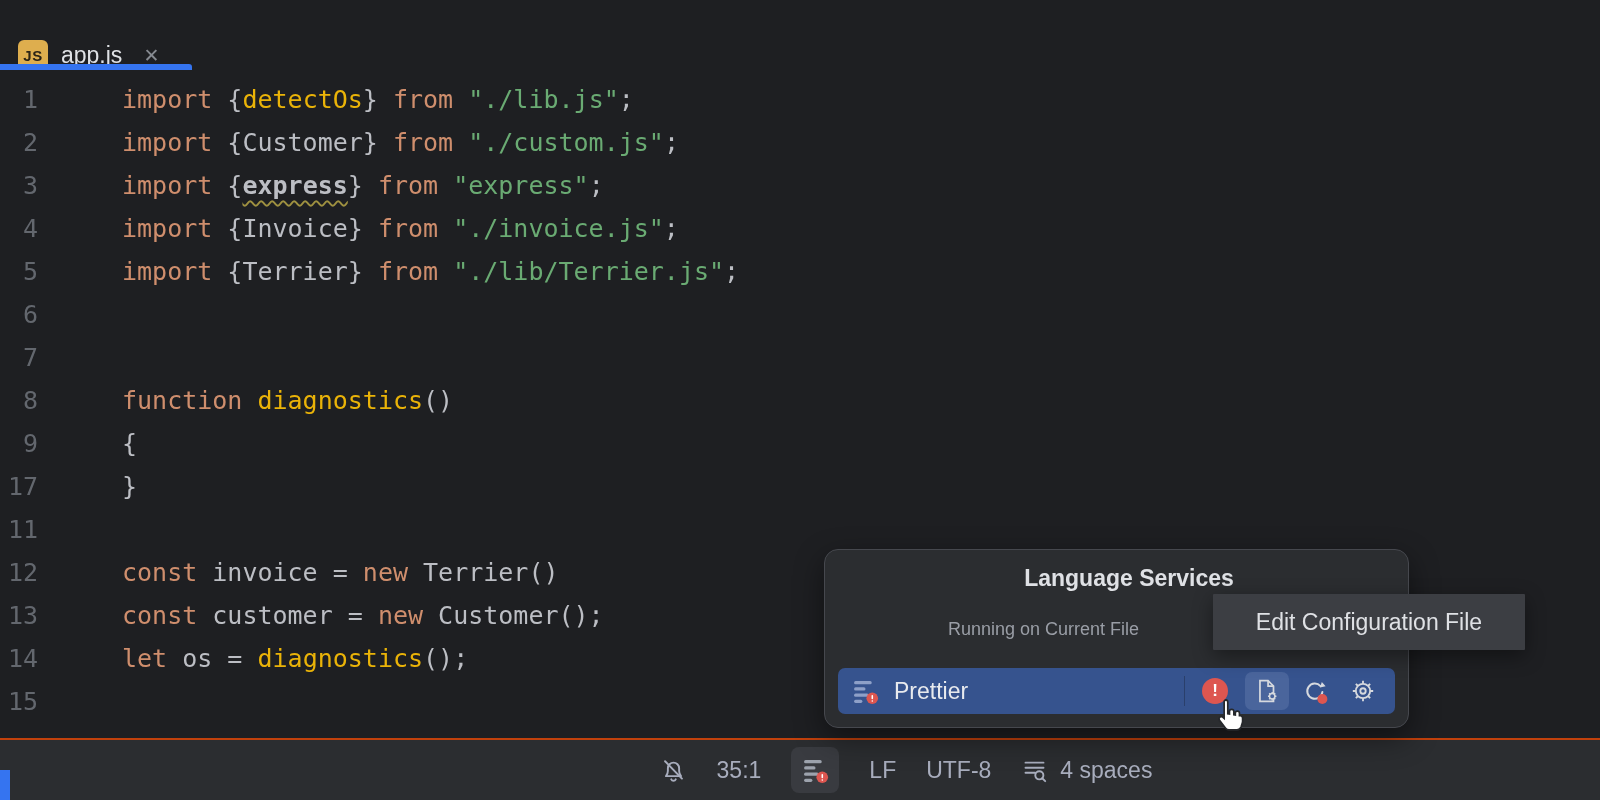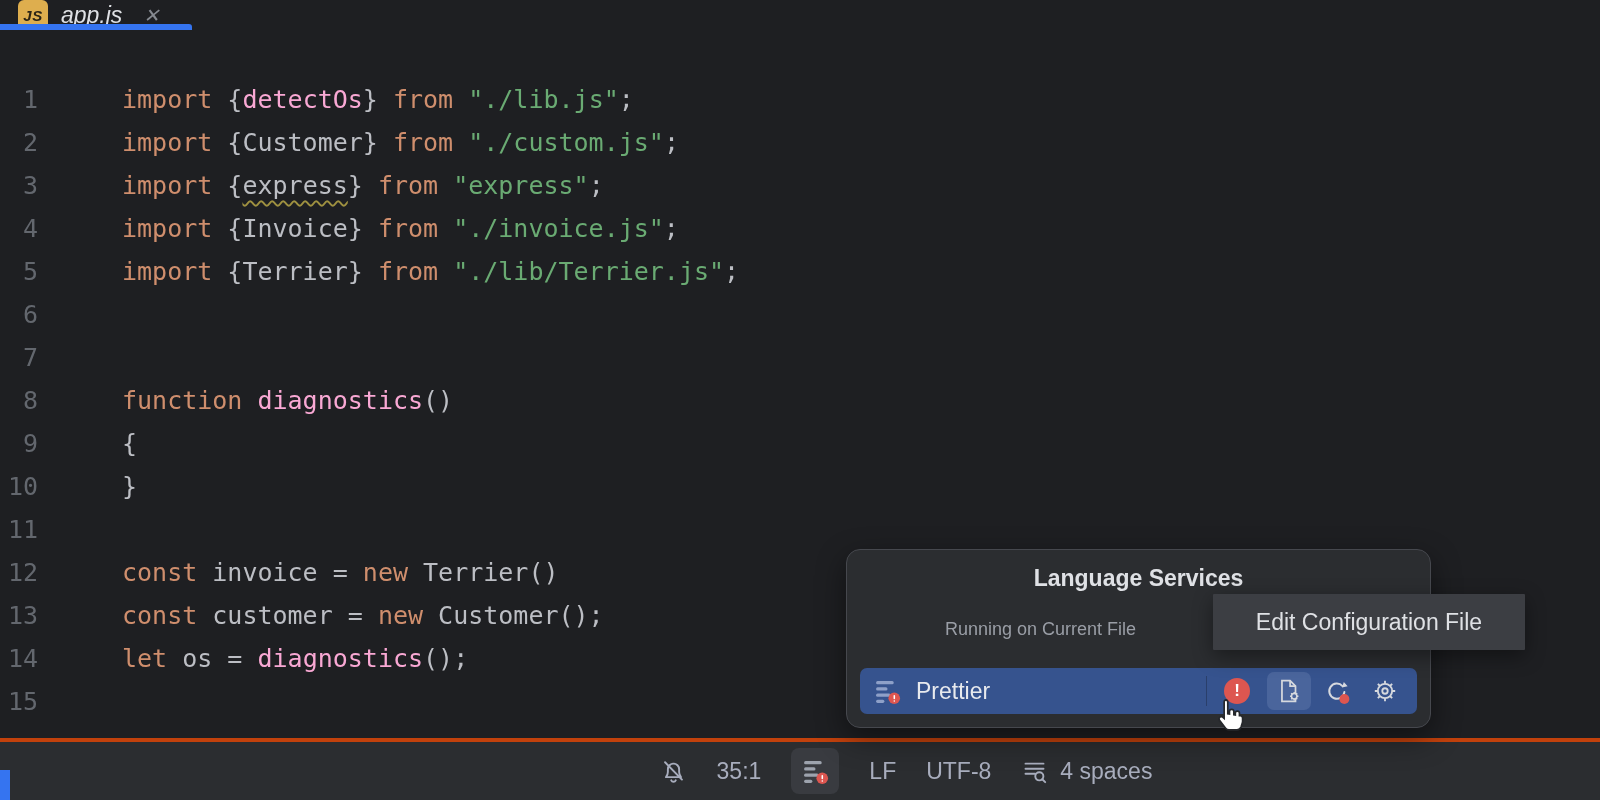--- a/index.html
+++ b/index.html
@@ -3,48 +3,49 @@
 <meta charset="utf-8">
 <style>
   * { box-sizing: border-box; }
   html,body { margin:0; padding:0; }
   body {
     width:1600px; height:800px; overflow:hidden; position:relative;
     background:#1e1f22; font-family:"Liberation Sans", sans-serif;
   }
 
   
-  .tab-bar { height:70px; display:flex; align-items:flex-start; background:#1e1f22;font-style:italic; }
+  .tab-bar { height:70px; display:flex; align-items:flex-end; background:#1e1f22; }
   .tab { position:relative; width:192px; display:flex; align-items:center; gap:13px; padding:0 16px 0 18px; }
   .file-icon {
     width:30px; height:30px; border-radius:6px; background:#deae4e; color:#2b2416;
     font-weight:800; font-size:15px; display:flex; align-items:center; justify-content:center;
     flex:0 0 auto; letter-spacing:.5px;
   }
   .tab-title { color:#dfe1e5; font-size:23px; }
   .tab-close { color:#868a91; font-size:19px; margin-left:8px; cursor:pointer; }
   .tab-underline { position:absolute; left:0; bottom:0; width:100%; height:6px; background:#3574f0; border-radius:0 3px 0 0; }
 
   
   .editor { position:relative; height:668px; font-family:"DejaVu Sans Mono", monospace; font-size:25px; }
   .gutter { position:absolute; top:8px; left:0; width:38px; text-align:right; color:#63676e; }
   .line-num { height:43px; line-height:43px; }
   .code { position:absolute; top:8px; left:122px; right:0; }
   .code-line { height:43px; line-height:43px; white-space:pre; color:#bcbec4; min-height:43px; }
   .tok-kw  { color:#cf8e6d; }
   .tok-str { color:#6aab73; }
-  .tok-fn  { color:#f9a8d4; }
+  .tok-fn  { color:#eab308; }
   .tok-pl  { color:#bcbec4; }
-  .tok-err { color:#bcbec4; text-decoration:underline; text-decoration-style:wavy; text-decoration-color:#9f9140; text-underline-offset:6px; text-decoration-thickness:1.5px; }
+  .tok-err { color:#bcbec4; text-decoration:underline; text-decoration-style:wavy; text-decoration-color:#9f9140; text-underline-offset:6px; text-decoration-thickness:1.5px;font-weight:bold; }
 
   
   .popup {
-    position:absolute; left:846px; top:549px; width:585px; height:179px; z-index:30;
+    position:absolute; left:824px; top:549px; width:585px; height:179px; z-index:30;
     background:#2b2d30; border:1px solid #46484e; border-radius:14px;
     box-shadow:0 10px 30px rgba(0,0,0,.45);
+    padding-left:25px;
   }
   .popup-title { margin:15px 0 0; text-align:center; color:#dfe1e5; font-size:23px; font-weight:700; }
   .section-label { margin:27px 0 0 98px; color:#9a9ea6; font-size:18px; }
   .service-row {
     position:absolute; left:13px; right:13px; bottom:13px; height:46px;
     background:#36538e; border-radius:7px; display:flex; align-items:center;
     padding:0 10px 0 14px; cursor:pointer;margin-top:36px;
   }
   .svc-icon { width:27px; height:27px; margin-right:15px; flex:0 0 auto; }
   .svc-name { color:#e8eaee; font-size:23px; }
@@ -63,21 +64,21 @@
     background:#3c3e43; border-radius:1px; color:#dfe1e5; font-size:23px;
     display:flex; align-items:center; justify-content:center;
     box-shadow:0 6px 20px rgba(0,0,0,.4);
   }
 
   .cursor { position:absolute; left:1212px; top:697px; z-index:60; }
 
   
   .status-bar {
     position:absolute; left:0; top:738px; width:1600px; height:62px;
-    background:#2b2d30; border-top:4px solid #c2410c;
+    background:#2b2d30; border-top:2px solid #c2410c;
     display:flex; align-items:center; justify-content:center;
   }
   .status-group { display:flex; align-items:center; gap:30px; transform:translateX(106px); color:#a8adbd; font-size:23px; }
   .sb-item { cursor:pointer; }
   .sb-chip { width:48px; height:46px; background:#393b40; border-radius:8px; display:flex; align-items:center; justify-content:center; cursor:pointer; }
   .sb-pair { display:flex; align-items:center; gap:12px; cursor:pointer; }
   .sb-icon { display:flex; align-items:center; }
 
   .corner-accent { position:absolute; left:0; bottom:0; width:10px; height:30px; background:#3574f0; z-index:50; }
 </style>
@@ -99,21 +100,21 @@
     <div class="gutter">
         <div class="line-num">1</div>
         <div class="line-num">2</div>
         <div class="line-num">3</div>
         <div class="line-num">4</div>
         <div class="line-num">5</div>
         <div class="line-num">6</div>
         <div class="line-num">7</div>
         <div class="line-num">8</div>
         <div class="line-num">9</div>
-        <div class="line-num">10</div>
+        <div class="line-num">17</div>
         <div class="line-num">11</div>
         <div class="line-num">12</div>
         <div class="line-num">13</div>
         <div class="line-num">14</div>
         <div class="line-num">15</div>
       </div>
     <div class="code">
         <div class="code-line"><span class="tok-kw">import </span><span class="tok-pl">{</span><span class="tok-fn">detectOs</span><span class="tok-pl">} </span><span class="tok-kw">from </span><span class="tok-str">"./lib.js"</span><span class="tok-pl">;</span></div>
         <div class="code-line"><span class="tok-kw">import </span><span class="tok-pl">{Customer} </span><span class="tok-kw">from </span><span class="tok-str">"./custom.js"</span><span class="tok-pl">;</span></div>
         <div class="code-line"><span class="tok-kw">import </span><span class="tok-pl">{</span><span class="tok-err">express</span><span class="tok-pl">} </span><span class="tok-kw">from </span><span class="tok-str">"express"</span><span class="tok-pl">;</span></div>

